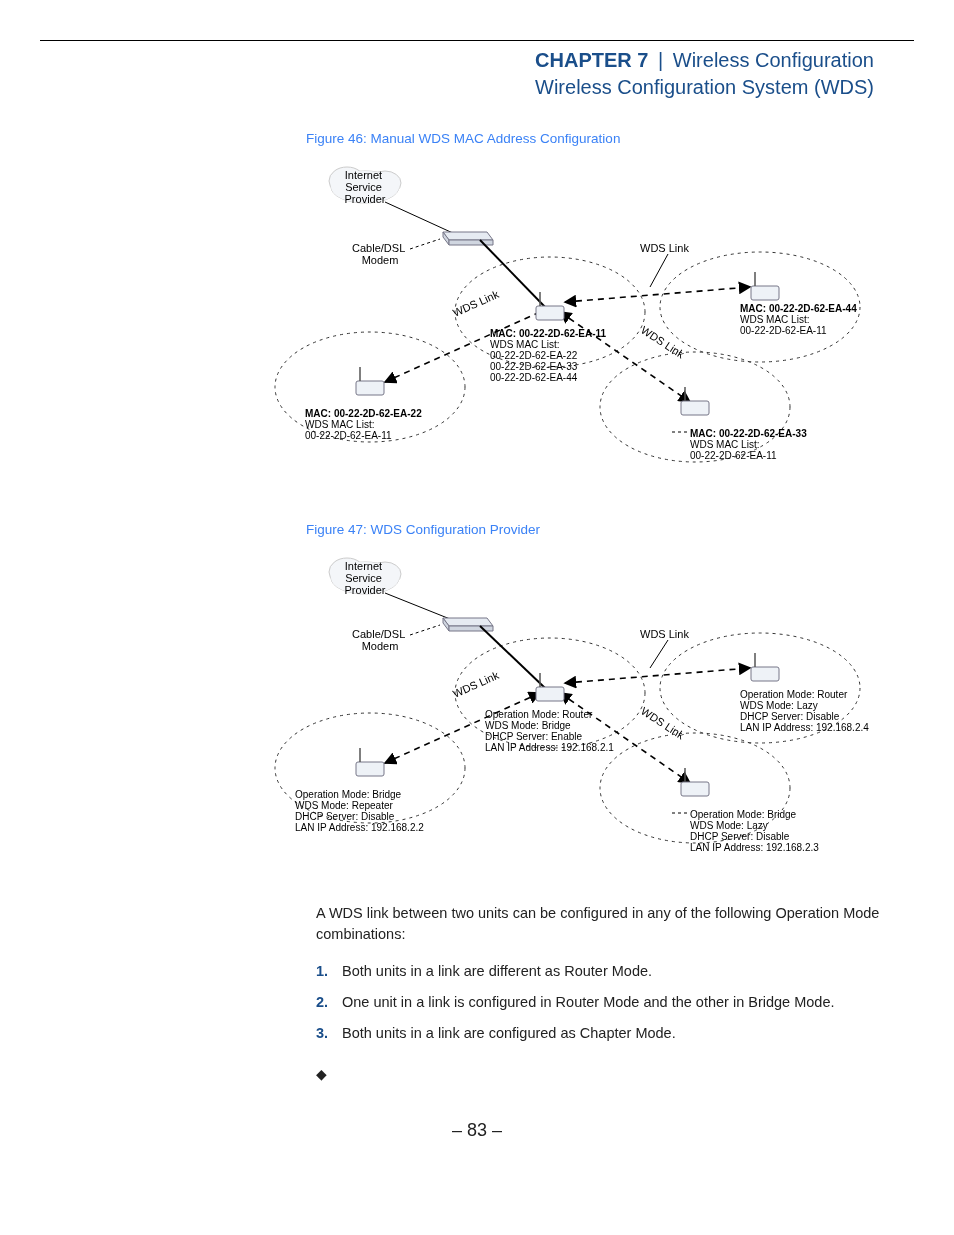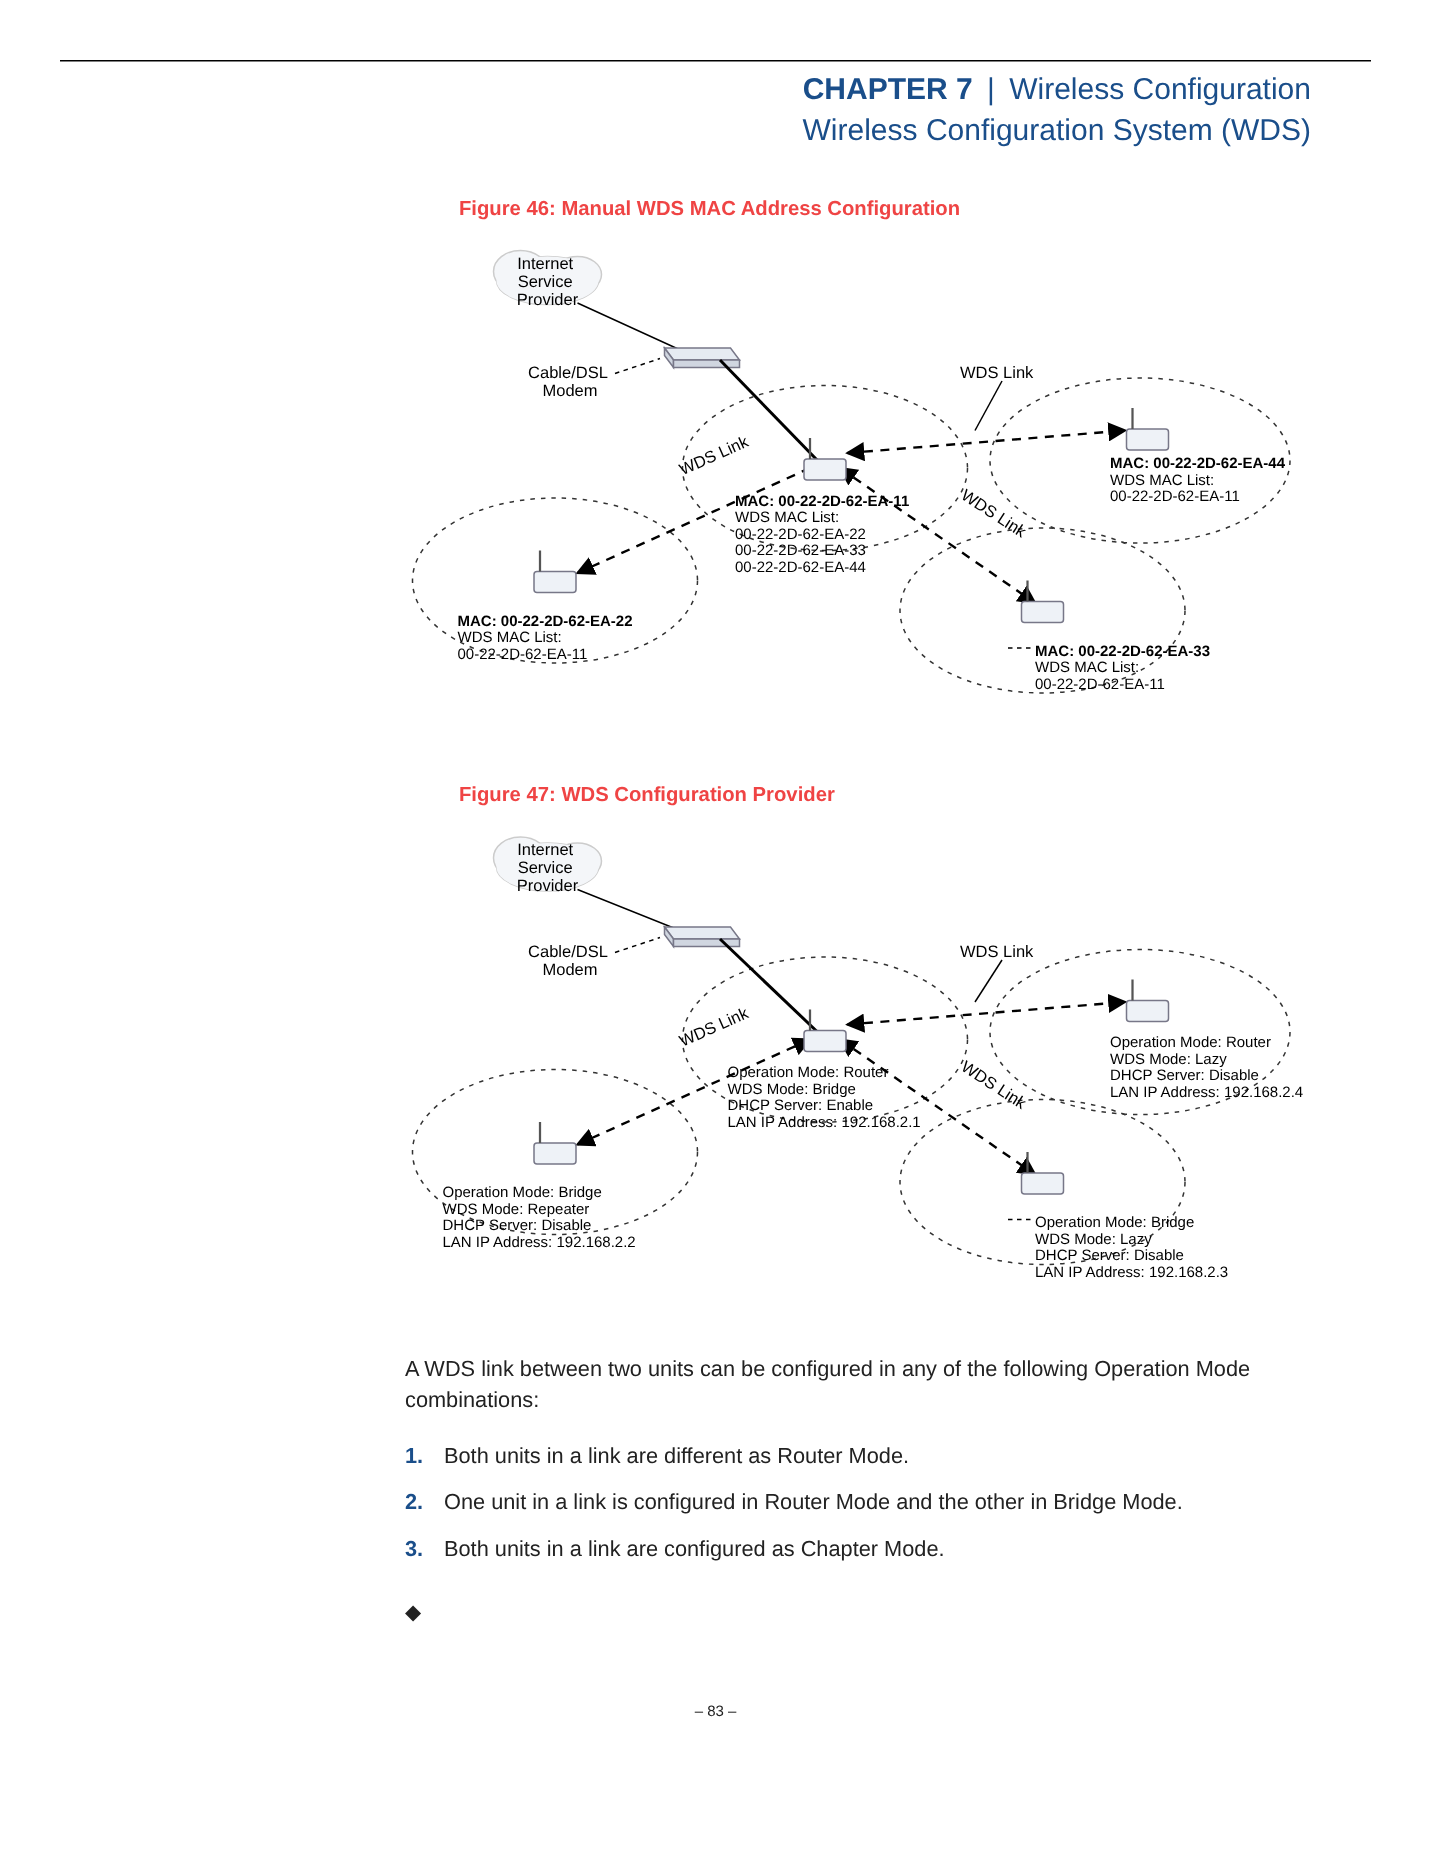--- a/index.html
+++ b/index.html
@@ -25,31 +25,32 @@
     font-variant: small-caps;
     color: #1a4e8a;
     font-weight: bold;
   }
   .hdr .sep { color: #1a4e8a; margin: 0 4px; }
   .hdr .tail1, .hdr .line2 { color: #1a4e8a; }
   .content {
     margin: 20px 70px 0 270px;
   }
   .figcap {
-    color: #ef4444;
-    font-weight: bold;
+    color: #3b82f6;
+    font-weight: normal;
     font-size: 13.5px;
     margin: 30px 0 6px 0;
     padding-left: 36px;
   }
   svg.diagram { display: block; }
   .bodytext {
     font-size: 14.5px;
     line-height: 1.45;
     margin-top: 30px;
+    margin-left: 46px;
   }
   .bodytext p { margin: 0 0 16px 0; }
   ol.numlist {
     list-style: none;
     padding: 0;
     margin: 16px 0 20px 0;
   }
   ol.numlist li {
     display: flex;
     margin: 10px 0;
@@ -69,22 +70,22 @@
     display: flex;
     margin: 10px 0;
   }
   ul.bullet li .mk {
     width: 26px;
     flex: none;
     font-size: 14px;
   }
   .pgnum {
     text-align: center;
-    font-size: 10px;
-    margin: 52px 0 30px 0;
+    font-size: 18px;
+    margin: 36px 0 30px 0;
   }
 </style>
 </head>
 <body>
 
 <div class="top-rule"></div>
 <div class="hdr">
   <div>
     <span class="chap">Chapter 7</span>
     <span class="sep">|</span>

